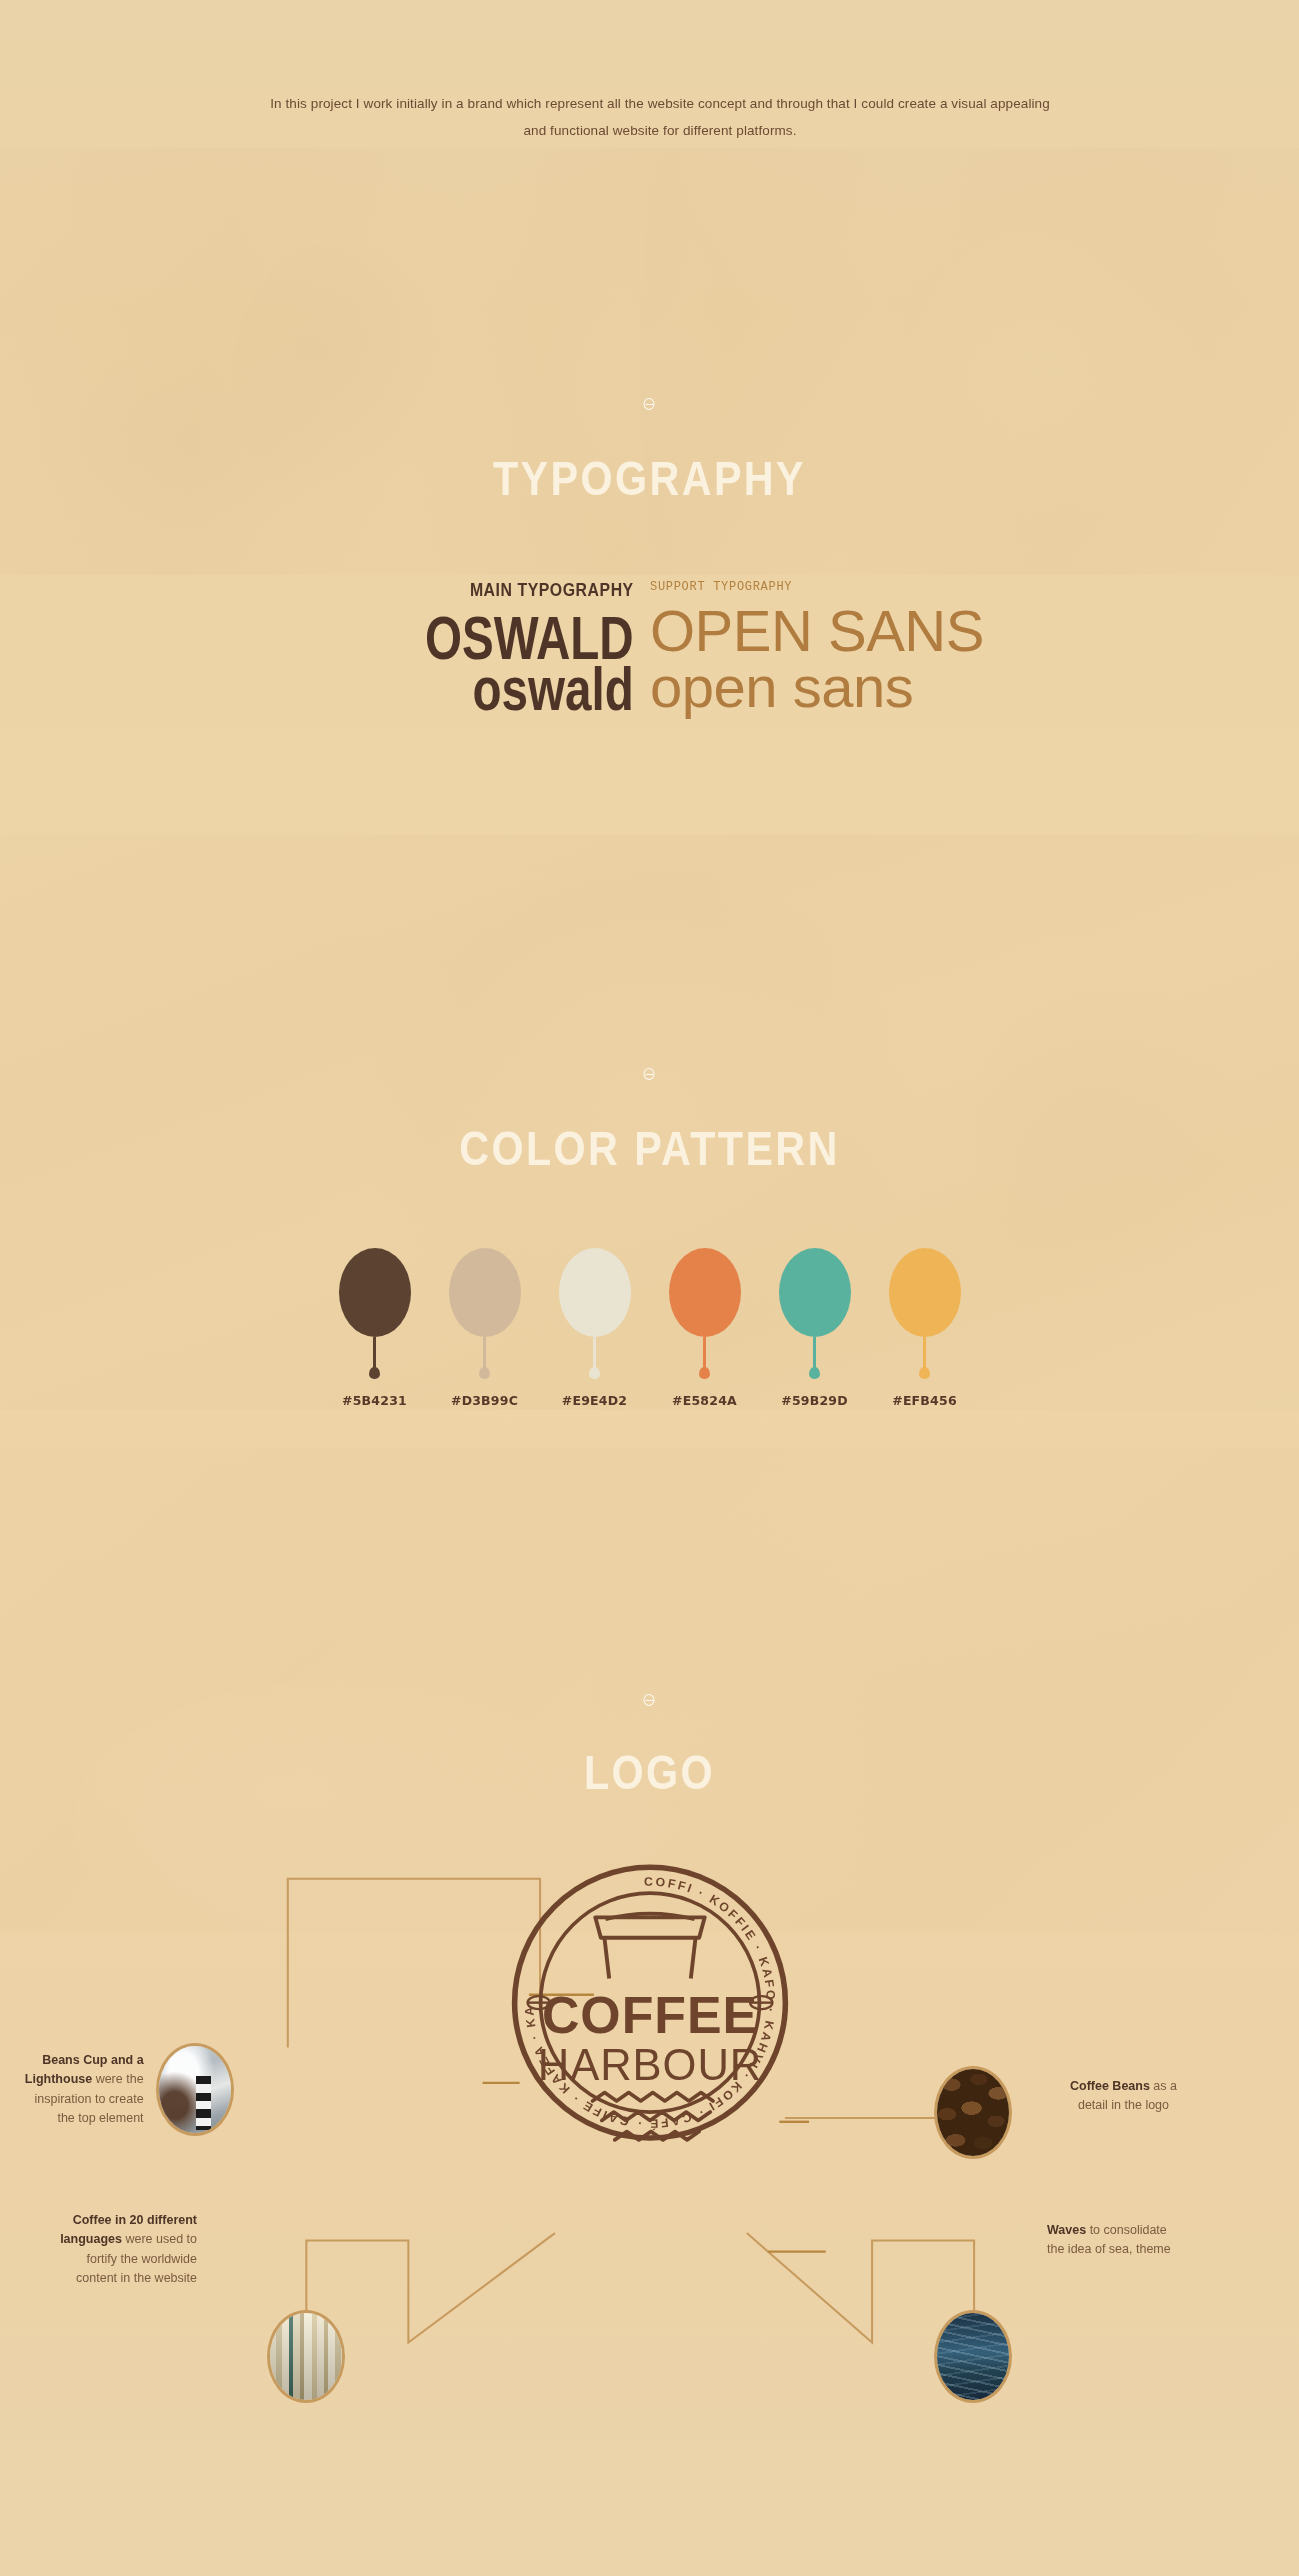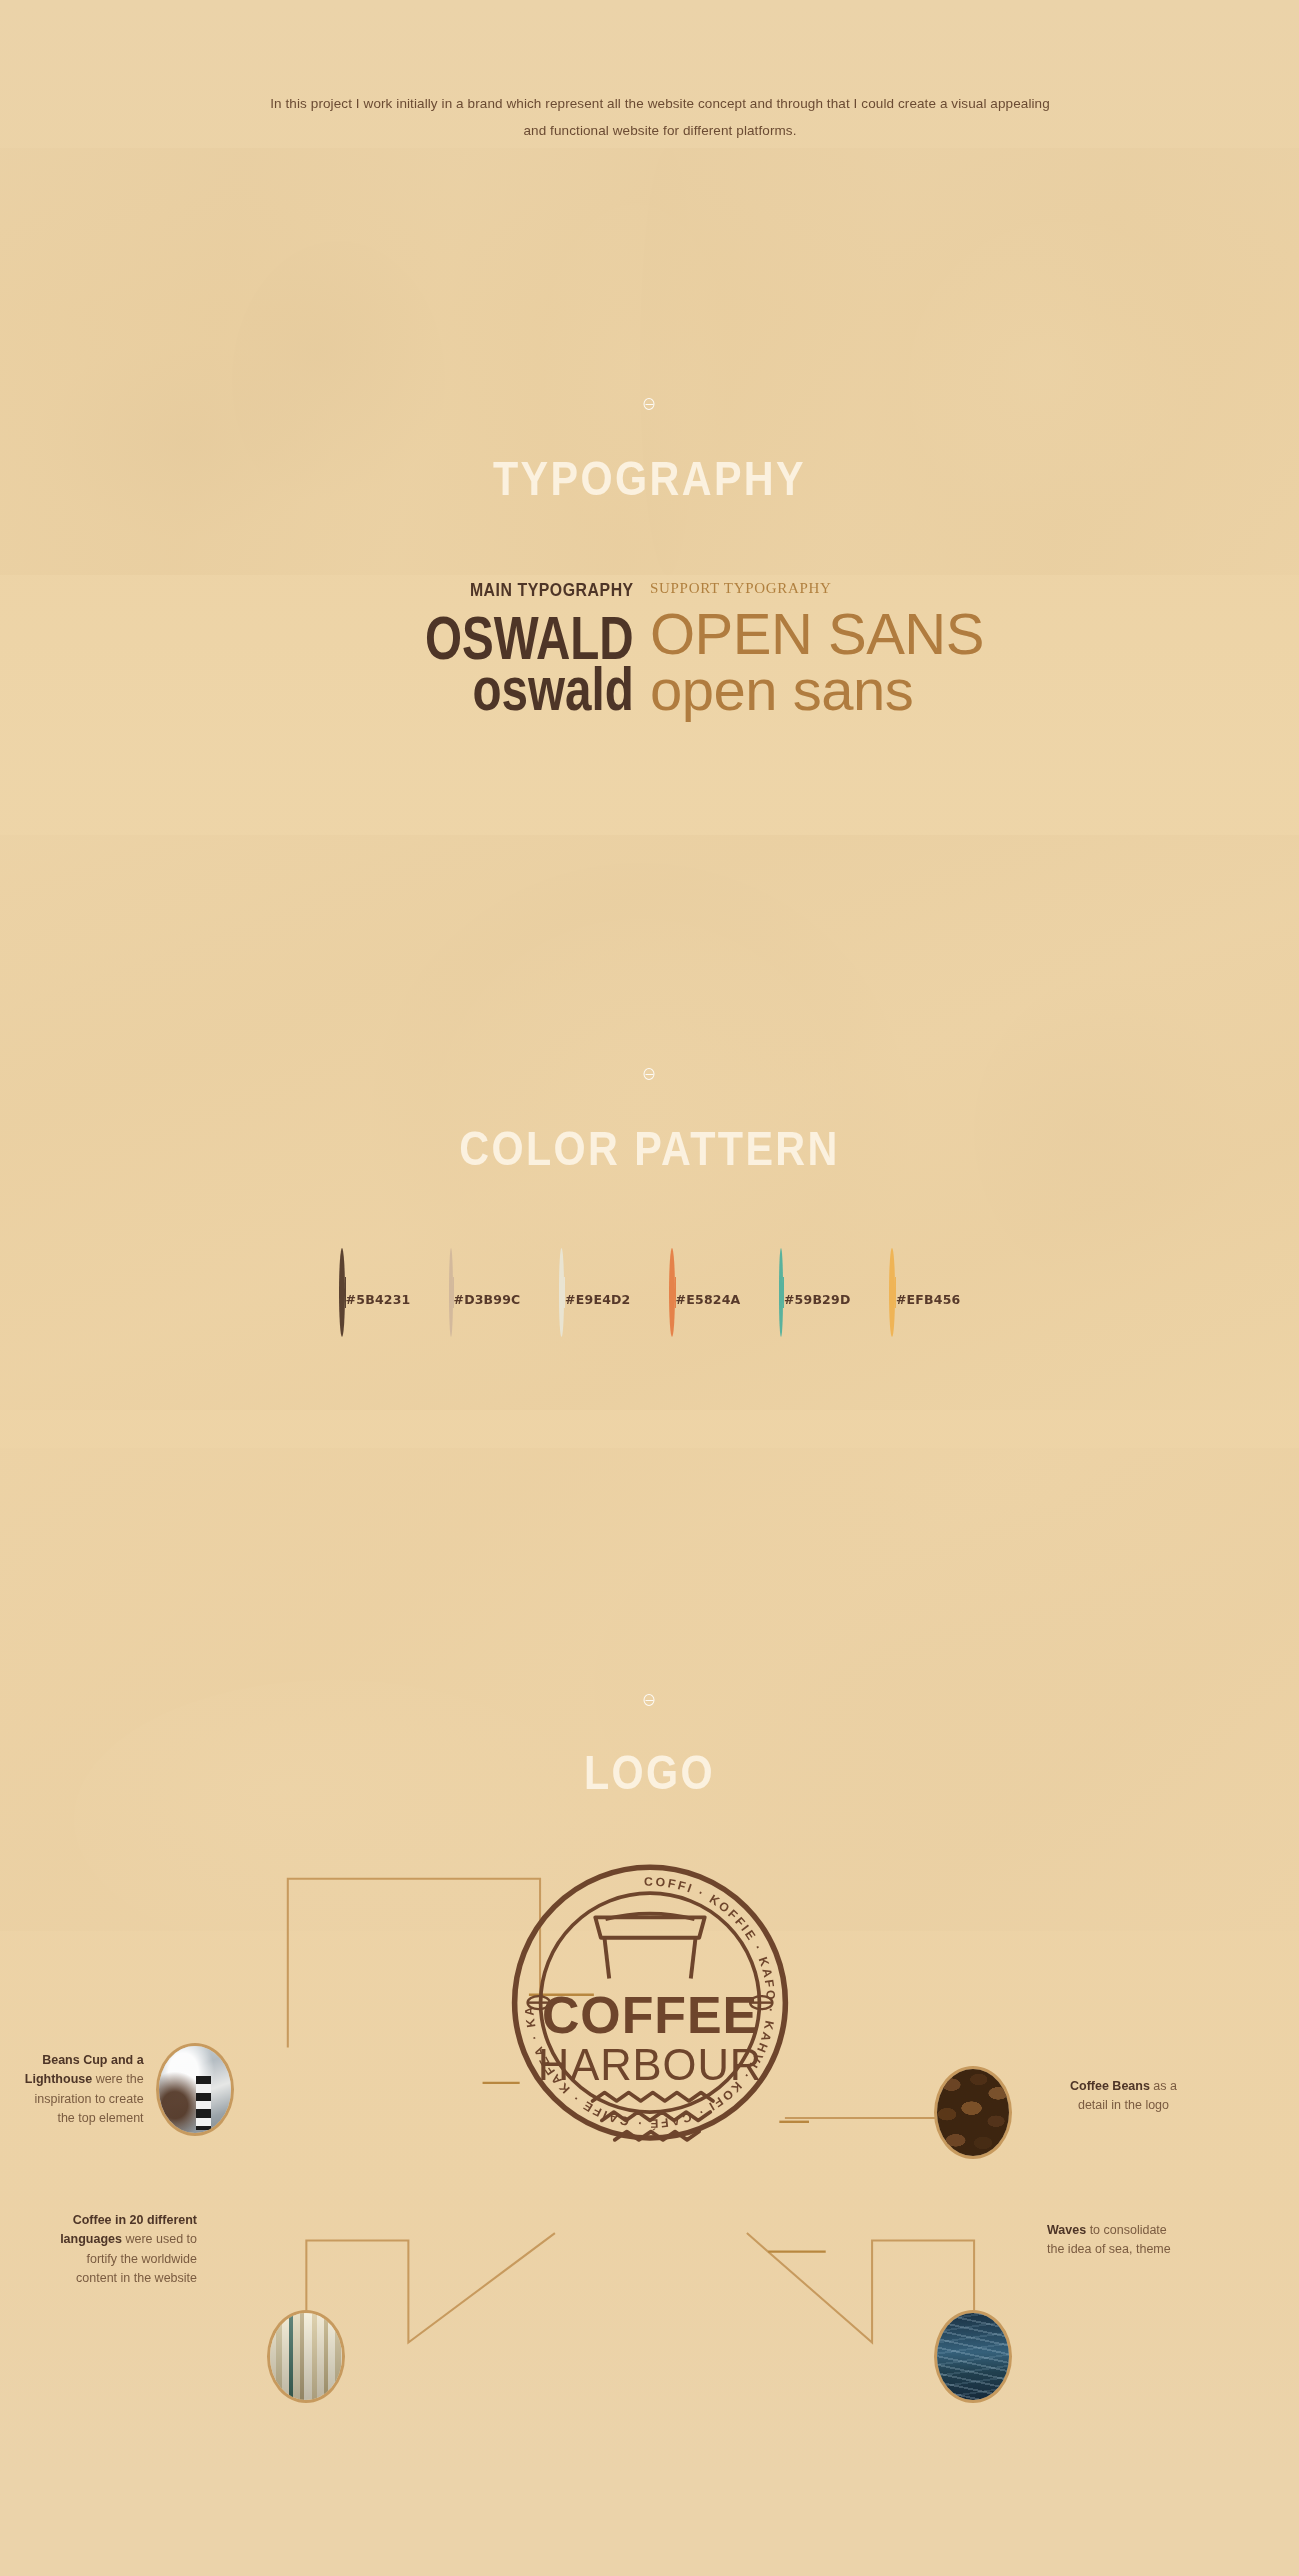--- a/index.html
+++ b/index.html
@@ -53,33 +53,33 @@
     font-weight:bold; letter-spacing:2.8px; color:#FBF1DF;
     font-size:48px; line-height:1; transform:scaleX(.86); }
 
   
   .typo-wrap { position:absolute; left:0; width:100%; }
   .typo-main { position:absolute; right:665px; text-align:right; }
   .typo-sup  { position:absolute; left:650px; text-align:left; }
   .typo-lbl-main { font-family:"Liberation Sans Narrow","Liberation Sans", sans-serif;
     font-weight:600; font-size:17.6px; letter-spacing:0.6px; color:#4E3527; transform:scaleX(.9);
     transform-origin:right center; }
-  .typo-lbl-sup { font-family:Liberation Serif, serif;
-    font-weight:400; font-size:15px; letter-spacing:0.7px; color:#B1803F; }
+  .typo-lbl-sup { font-family:Liberation Mono, monospace;
+    font-weight:400; font-size:12px; letter-spacing:0.7px; color:#B1803F; }
   .typo-big-main { font-family:"Liberation Sans Narrow","Liberation Sans", sans-serif;
     font-weight:bold; font-size:61px; color:#4E3527; line-height:1.02;
     transform:scaleX(.78); transform-origin:right center; letter-spacing:0px; }
   .typo-big-main.lower { font-size:61px; }
   .typo-big-sup { font-family:"Liberation Sans", sans-serif;
     font-weight:300; font-size:58px; color:#B07C3F; line-height:1.05; letter-spacing:-0.5px;}
 
   
   .palette { position:absolute; left:50%; transform:translateX(-50%);
     display:flex; gap:38px; }
-  .sw { width:72px; display:flex; align-items:center; }
+  .sw { width:72px; display:flex; flex-direction:column; align-items:center; }
   .sw-disc { width:72px; height:89px; border-radius:50%; }
   .sw-stem { width:2.8px; height:31px; }
   .sw-drop { width:10.2px; height:12px; border-radius:50% 50% 50% 50%/60% 60% 40% 40%; margin-top:-0.9px;}
   .sw-code { margin-top:14px; font-size:12.5px; font-weight:bold;
     color:#57392A; letter-spacing:0.2px; font-family:"DejaVu Sans", sans-serif; }
 
   
   .logo-area { position:absolute; left:0; width:100%; height:575px; }
   .logo-svg { position:absolute; left:50%; transform:translateX(-50%); top:0; }
 

